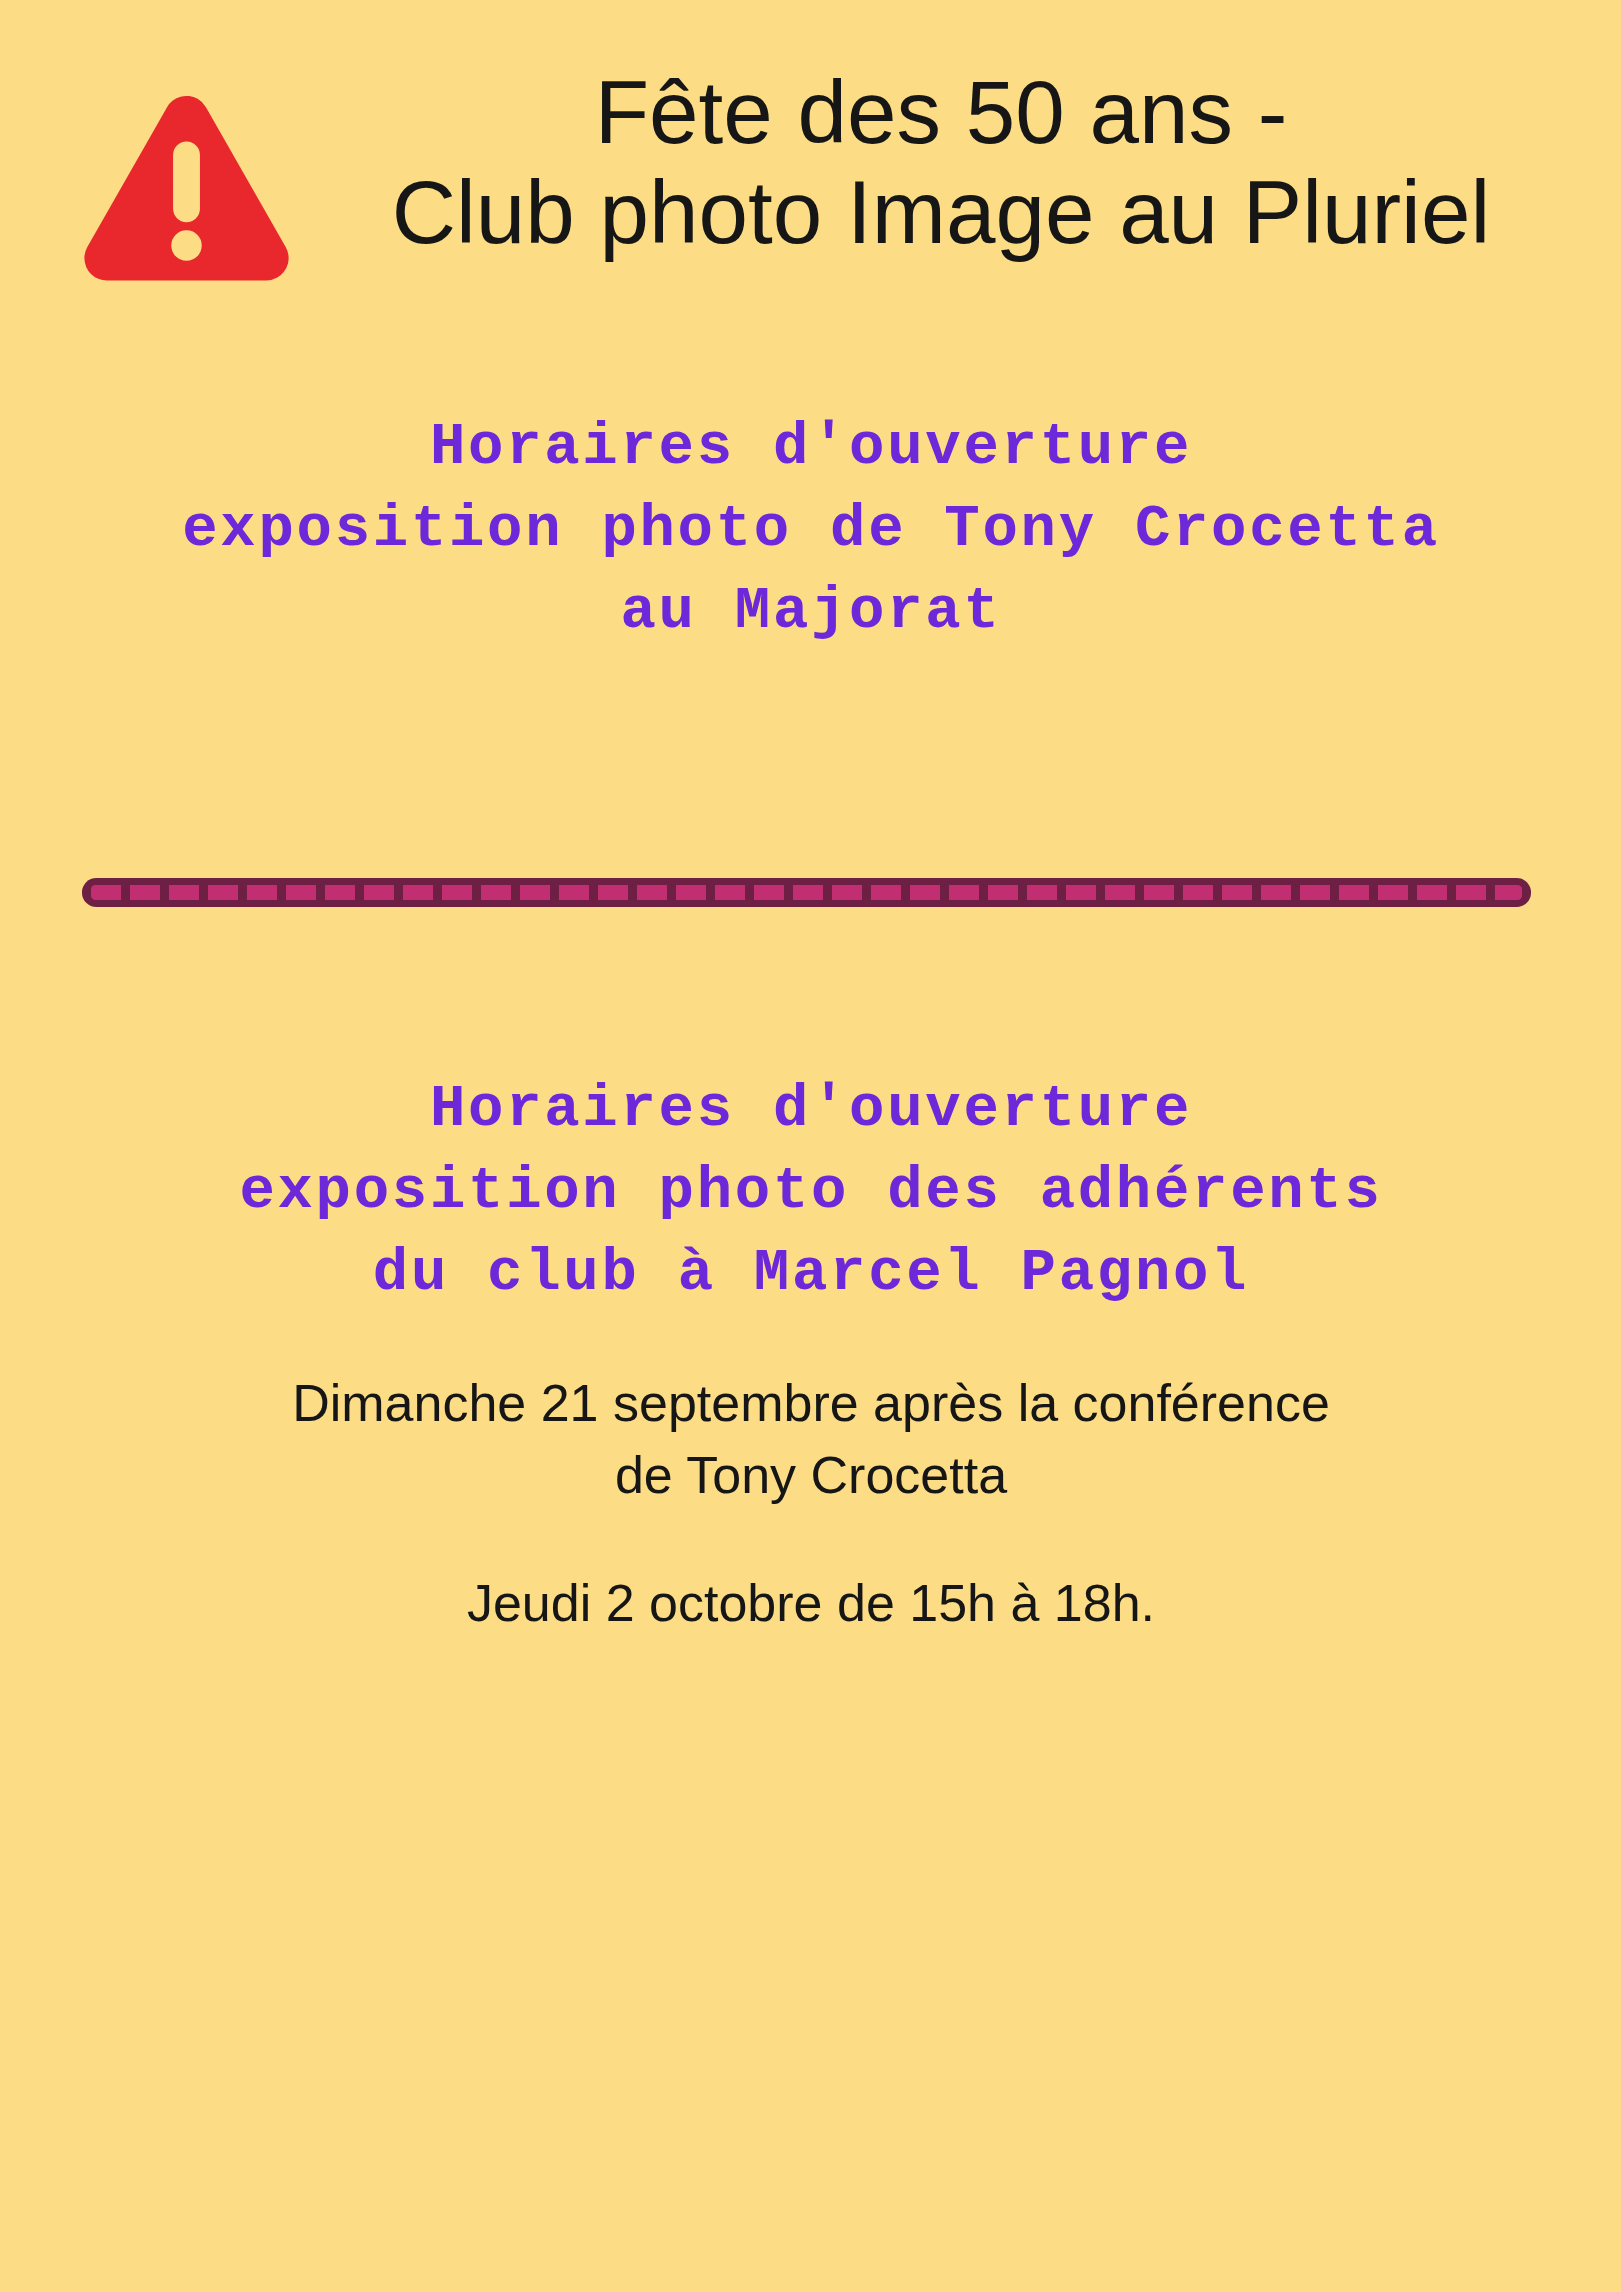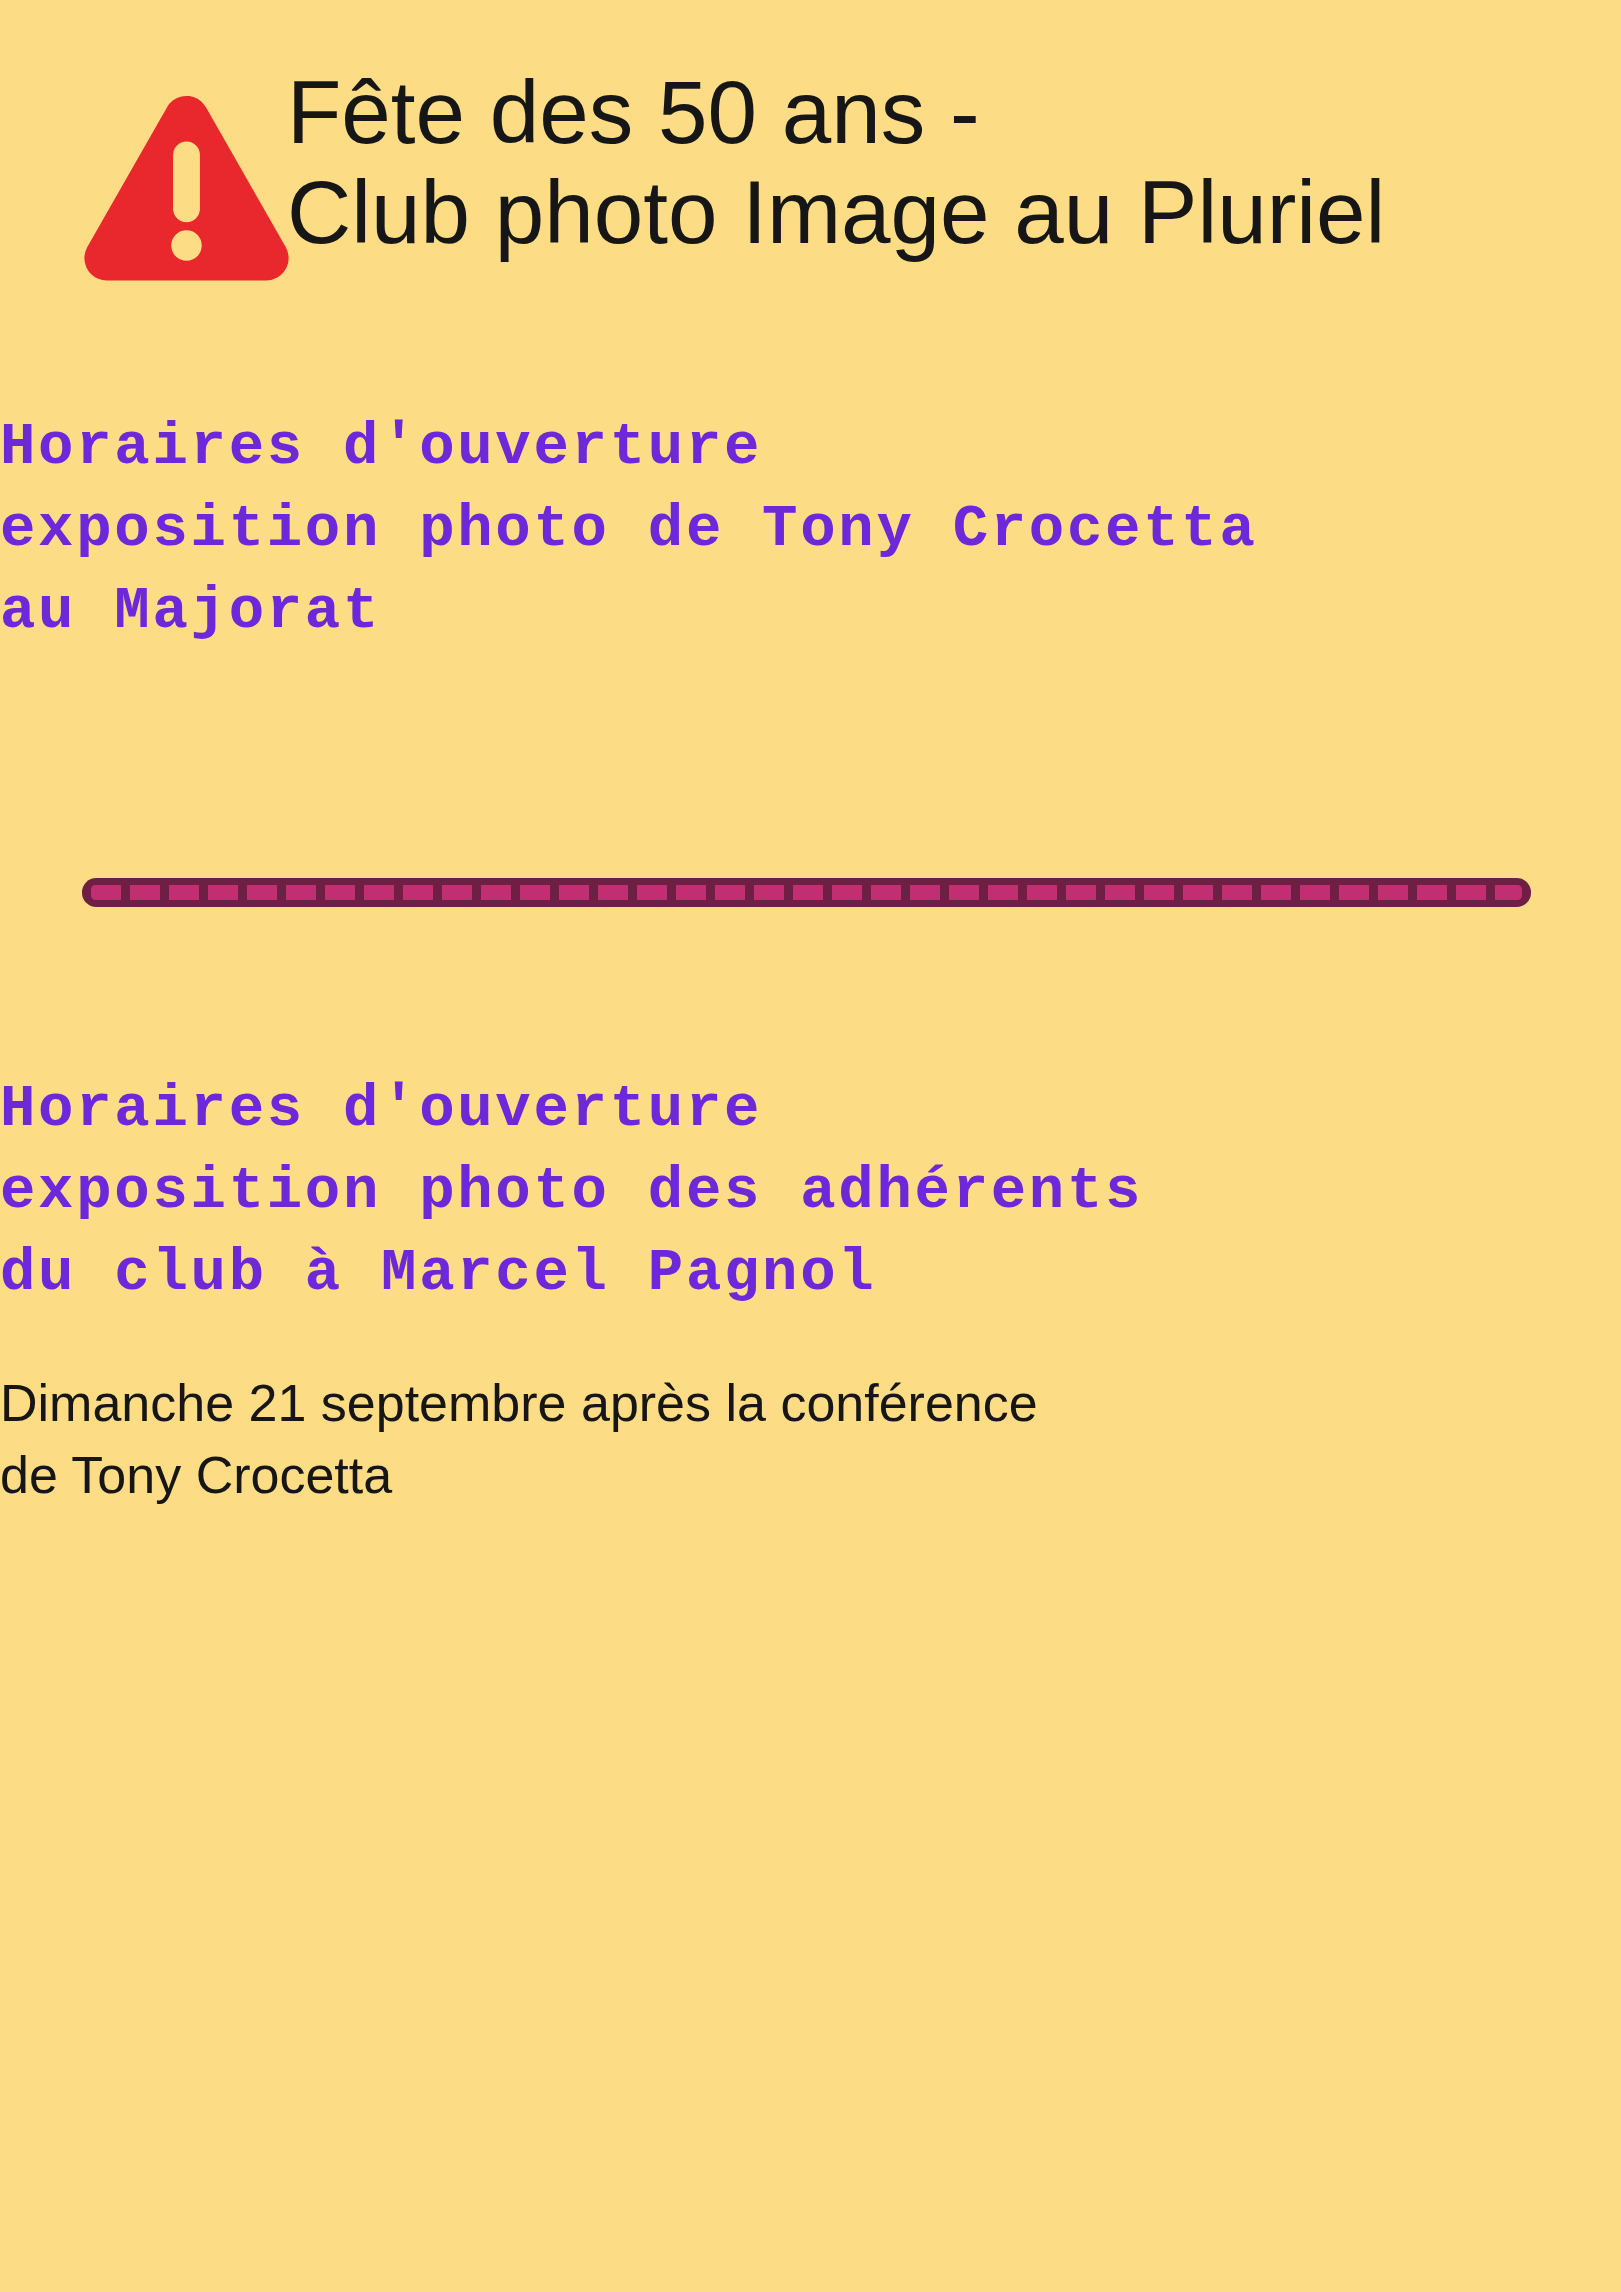--- a/index.html
+++ b/index.html
@@ -9,20 +9,21 @@
     height: 2293px;
     background: #fcdc85;
     overflow: hidden;
     font-family: "Liberation Sans", sans-serif;
     color: #161616;
   }
   .centered {
     position: absolute;
     left: 0;
     right: 0;
+    text-align: center;
     white-space: pre-wrap;
   }
   .title {
     top: 63px;
     left: 287px;
     right: 27px;
     font-size: 89px;
     line-height: 1.12;
     font-weight: 500;
     letter-spacing: 0px;
@@ -99,18 +100,19 @@
     <div class="divider-dashes"></div>
   </div>
 
   <div class="centered pink-heading h-pagnol">Horaires d'ouverture
 exposition photo des adhérents
 du club à Marcel Pagnol</div>
 
   <div class="centered body-text body-pagnol-intro">Dimanche 21 septembre après la conférence
 de Tony Crocetta</div>
 
+  <div class="centered body-text sched-0">Jeudi 2 octobre de 15h à 18h.</div>
 
 
 
 
 </div>
 
 
 </body></html>

